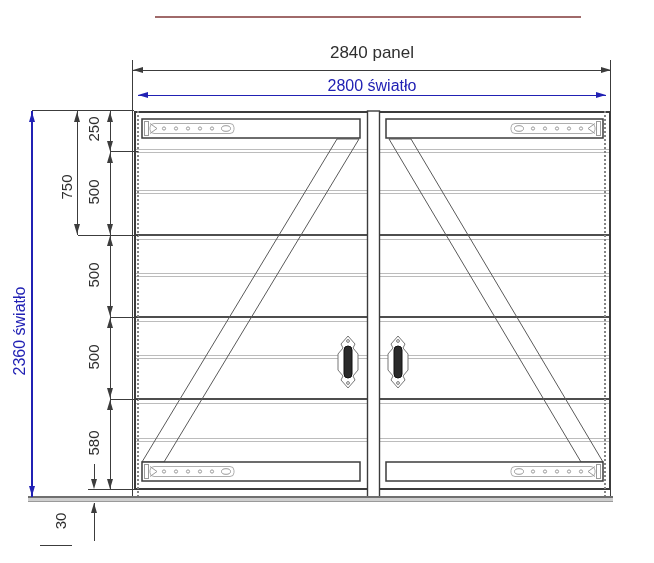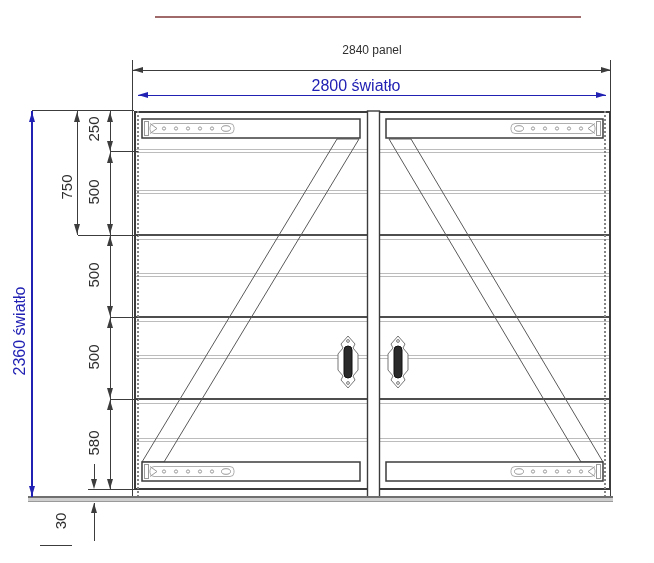--- a/index.html
+++ b/index.html
@@ -28,21 +28,21 @@
   .ar{position:absolute;width:0;height:0;border:solid transparent;}
   .ar-up{border-width:0 3.5px 10px 3.5px;border-bottom-color:var(--drawing-dark);}
   .ar-dn{border-width:10px 3.5px 0 3.5px;border-top-color:var(--drawing-dark);}
   .ar-lf{border-width:3.5px 10px 3.5px 0;border-right-color:var(--drawing-dark);}
   .ar-rt{border-width:3.5px 0 3.5px 10px;border-left-color:var(--drawing-dark);}
   .ar-up.blue{border-bottom-color:var(--dimension-blue);}
   .ar-dn.blue{border-top-color:var(--dimension-blue);}
   .ar-lf.blue{border-right-color:var(--dimension-blue);}
   .ar-rt.blue{border-left-color:var(--dimension-blue);}
   
-  .dimlab{position:absolute;color:var(--text-dark);font-size:12px;text-align:center;white-space:nowrap;}
+  .dimlab{position:absolute;color:var(--text-dark);font-size:17px;text-align:center;white-space:nowrap;}
   .dimlab.blue{color:var(--dimension-blue);font-size:16px;}
   .vlab{position:absolute;color:var(--text-dark);font-size:15px;white-space:nowrap;transform:translate(-50%,-50%) rotate(-90deg);}
   .vlab.blue{color:var(--dimension-blue);font-size:16px;}
   
   svg{position:absolute;left:0;top:0;}
   .st-dark{stroke:var(--drawing-dark);fill:#ffffff;}
   .st-brace{stroke:#5a5a5a;fill:none;}
   .st-hinge{stroke:var(--hinge-gray);fill:none;}
   .st-hinge-fill{stroke:var(--hinge-gray);fill:#ffffff;}
   .st-handle{stroke:#777;fill:#ffffff;}
@@ -53,21 +53,21 @@
 
 <div id="canvas" style="--dimension-blue: #2121b4; --drawing-dark: #3c3c3c; --seam-light: #bcbcbc; --seam-dark: #4e4e4e; --ground-gray: #cfcfcf; --accent-brown: #a06a6a; --handle-dark: #2a2a2a; --hinge-gray: #9a9a9a;">
 
   <div class="accent" style="left:155px;top:16px;width:426px;"></div>
 
   <div class="dimlab" style="left:272px;top:43px;width:200px;">2840 panel</div>
   <div class="hline" style="left:133px;top:70px;width:478px;"></div>
   <div class="ar ar-lf" style="left:133px;top:67px;"></div>
   <div class="ar ar-rt" style="left:601px;top:67px;"></div>
 
-  <div class="dimlab blue" style="left:256px;top:77px;width:200px;">2800 światło</div>
+  <div class="dimlab blue" style="left:272px;top:77px;width:200px;">2800 światło</div>
   <div class="hline blue" style="left:138px;top:95px;width:468px;"></div>
   <div class="ar ar-lf blue" style="left:138px;top:92px;"></div>
   <div class="ar ar-rt blue" style="left:596px;top:92px;"></div>
 
   <div class="vline" style="left:132px;top:60px;height:437px;"></div>
   <div class="vline" style="left:610px;top:60px;height:437px;"></div>
 
   <div class="leaf" style="left:134px;top:111px;width:477px;height:379px;"></div>
 
   <div class="seam-light" style="left:136px;top:149px;width:473px;"></div>

